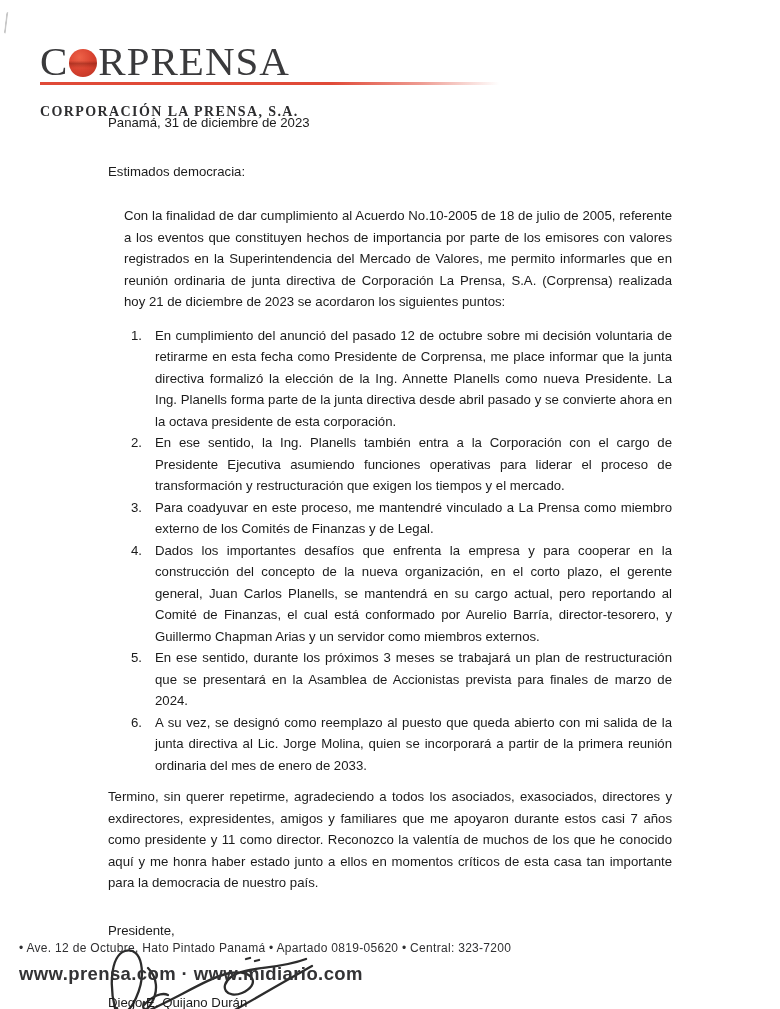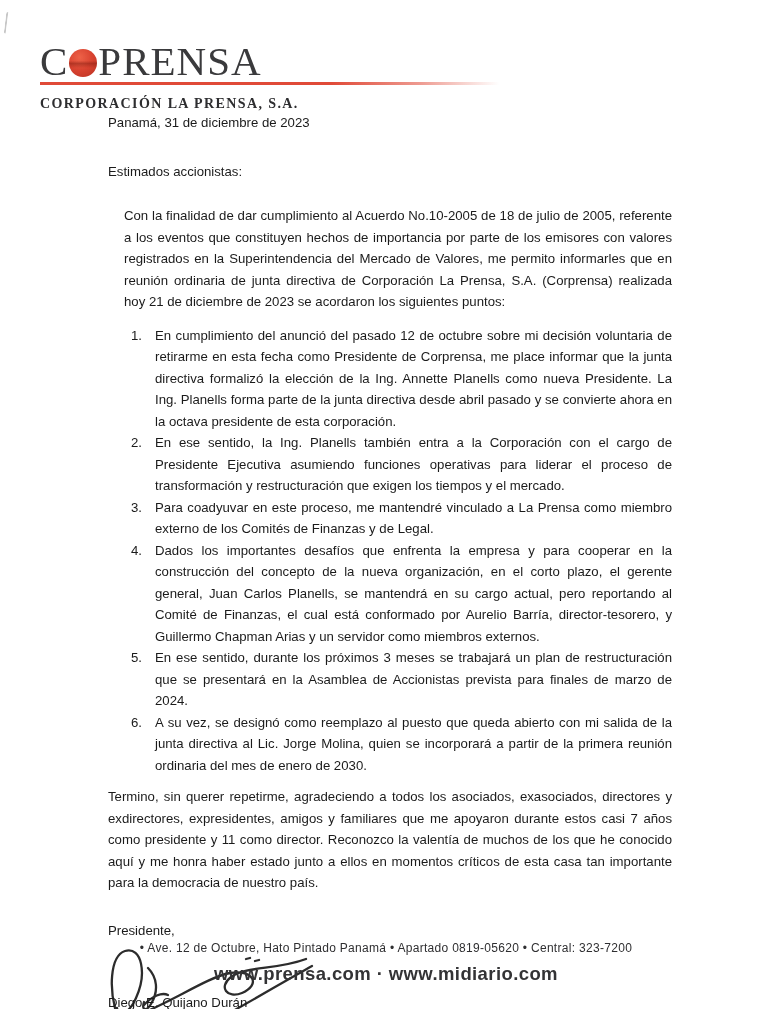--- a/index.html
+++ b/index.html
@@ -34,21 +34,21 @@
     background:
       linear-gradient(to bottom, rgba(0,0,0,0) 42%, rgba(110,18,8,0.38) 52%, rgba(0,0,0,0) 68%),
       radial-gradient(circle at 38% 30%, #ee6248 0%, #d94330 48%, #b93122 100%);
   }
   .logo-rule {
     margin-top: 2px;
     height: 3px; width: 560px;
     background: linear-gradient(to right, #e04a38 0%, #e04a38 52%, rgba(224,74,56,0.55) 68%, rgba(224,74,56,0) 82%);
   }
   .logo-subtitle {
-    margin-top: 11px;
+    margin-top: 19px;
     font-family: "Liberation Serif", serif;
     font-weight: 700;
     font-size: 14px;
     letter-spacing: 1.4px;
     color: #2e2e30;
     white-space: nowrap;
   }
 
   
   .content {
@@ -71,22 +71,22 @@
 
   
   .sig-block { position: relative; height: 96px; margin-top: 3px; }
   .sig-svg { position: absolute; left: -14px; top: -2px; pointer-events: none; }
   .signer-name { position: absolute; top: 48px; left: 0; }
 
   
   .footer {
     position: absolute;
     left: 0; right: 8px; bottom: 24px;
-    text-align: center;
     color: #2f2f31;
+    padding-left: 19px;
   }
   .footer-address {
     font-size: 12px;
     letter-spacing: 0.3px;
     color: #2f2f31;
   }
   .footer-websites {
     margin-top: 8px;
     font-size: 18.5px;
     font-weight: 700;
@@ -110,28 +110,28 @@
 </style>
 </head>
 <body>
 
 <div class="page">
 
   <div class="speck-1"></div>
   <div class="speck-2"></div>
 
   <div class="letterhead">
-    <div class="brand"><span>C</span><span class="o-mark"></span><span>PRENSA</span></div>
+    <div class="brand"><span>C</span><span class="o-mark"></span><span>RPRENSA</span></div>
     <div class="logo-rule"></div>
     <div class="logo-subtitle">CORPORACIÓN LA PRENSA, S.A.</div>
   </div>
 
   <div class="content">
     <p class="date-line">Panamá, 31 de diciembre de 2023</p>
-    <p class="salutation">Estimados accionistas:</p>
+    <p class="salutation">Estimados democracia:</p>
     <p class="para">Con la finalidad de dar cumplimiento al Acuerdo No.10-2005 de 18 de julio de 2005, referente a los eventos que constituyen hechos de importancia por parte de los emisores con valores registrados en la Superintendencia del Mercado de Valores, me permito informarles que en reunión ordinaria de junta directiva de Corporación La Prensa, S.A. (Corprensa) realizada hoy 21 de diciembre de 2023 se acordaron los siguientes puntos:</p>
 
     <div class="points">
       <div class="point">
         <span class="num">1.</span>
         <span class="txt">En cumplimiento del anunció del pasado 12 de octubre sobre mi decisión voluntaria de retirarme en esta fecha como Presidente de Corprensa, me place informar que la junta directiva formalizó la elección de la Ing. Annette Planells como nueva Presidente. La Ing. Planells forma parte de la junta directiva desde abril pasado y se convierte ahora en la octava presidente de esta corporación.</span>
       </div>
       <div class="point">
         <span class="num">2.</span>
         <span class="txt">En ese sentido, la Ing. Planells también entra a la Corporación con el cargo de Presidente Ejecutiva asumiendo funciones operativas para liderar el proceso de transformación y restructuración que exigen los tiempos y el mercado.</span>
@@ -143,21 +143,21 @@
       <div class="point">
         <span class="num">4.</span>
         <span class="txt">Dados los importantes desafíos que enfrenta la empresa y para cooperar en la construcción del concepto de la nueva organización, en el corto plazo, el gerente general, Juan Carlos Planells, se mantendrá en su cargo actual, pero reportando al Comité de Finanzas, el cual está conformado por Aurelio Barría, director-tesorero, y Guillermo Chapman Arias y un servidor como miembros externos.</span>
       </div>
       <div class="point">
         <span class="num">5.</span>
         <span class="txt">En ese sentido, durante los próximos 3 meses se trabajará un plan de restructuración que se presentará en la Asamblea de Accionistas prevista para finales de marzo de 2024.</span>
       </div>
       <div class="point">
         <span class="num">6.</span>
-        <span class="txt">A su vez, se designó como reemplazo al puesto que queda abierto con mi salida de la junta directiva al Lic. Jorge Molina, quien se incorporará a partir de la primera reunión ordinaria del mes de enero de 2030.</span>
+        <span class="txt">A su vez, se designó como reemplazo al puesto que queda abierto con mi salida de la junta directiva al Lic. Jorge Molina, quien se incorporará a partir de la primera reunión ordinaria del mes de enero de 2033.</span>
       </div>
     </div>
 
     <p class="closing">Termino, sin querer repetirme, agradeciendo a todos los asociados, exasociados, directores y exdirectores, expresidentes, amigos y familiares que me apoyaron durante estos casi 7 años como presidente y 11 como director. Reconozco la valentía de muchos de los que he conocido aquí y me honra haber estado junto a ellos en momentos críticos de esta casa tan importante para la democracia de nuestro país.</p>
     <p class="signoff">Presidente,</p>
 
     <div class="sig-block">
       <svg class="sig-svg" width="330" height="136" viewBox="0 0 330 136" fill="none" stroke="#2c2c2c" stroke-width="2.3" stroke-linecap="round" stroke-linejoin="round">
 
         <path d="M24 76 C14 48 16 14 31 9 C48 4 53 32 42 56 C36 70 25 77 23 66"></path>

